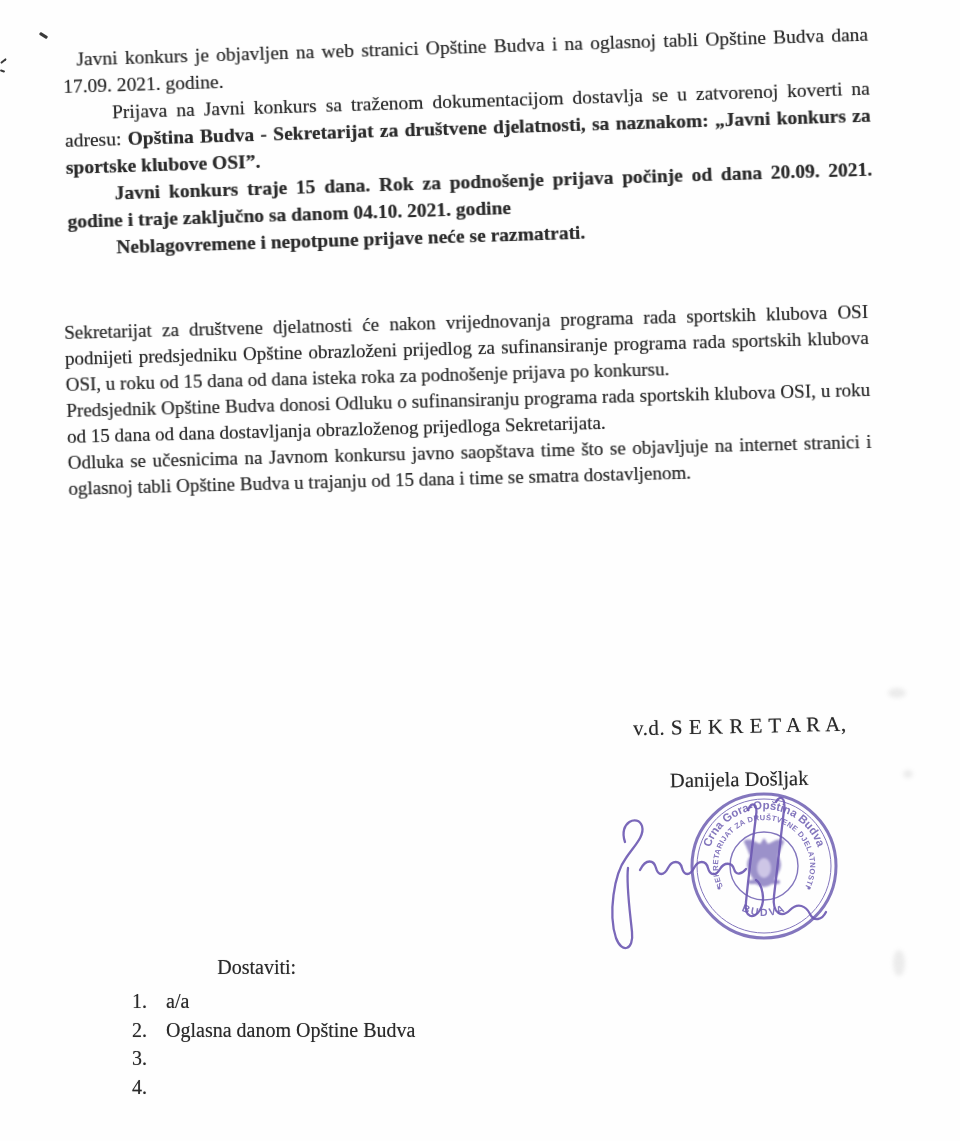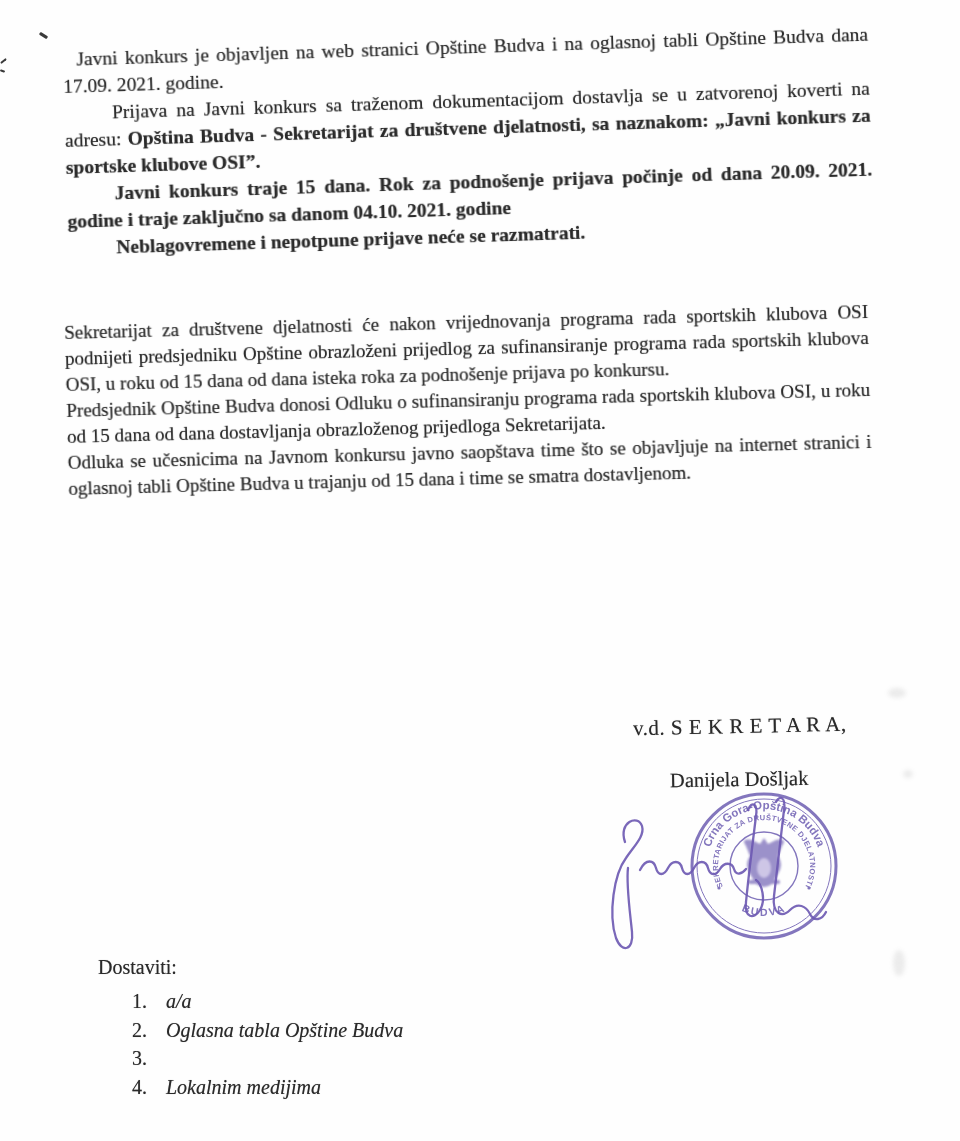--- a/index.html
+++ b/index.html
@@ -52,24 +52,24 @@
     width:300px;height:200px;
     filter:blur(.45px);
   }
   
   .dist-block{
     position:absolute;left:98px;top:956px;
     font-size:20px;
     text-shadow:0 0 .7px rgba(20,20,20,.5);
     filter:blur(.22px);
   }
-  .dist-heading{margin:0 0 8px 0;}
+  .dist-heading{margin:0 0 8px 0;text-align:center;}
   .dist-item{display:flex;margin-left:34px;line-height:28.5px;}
   .dist-num{width:22px;flex:0 0 22px;}
-  .dist-label{margin-left:12px;font-style:italic;}
+  .dist-label{margin-left:12px;}
   
   .speck{position:absolute;background:#3a3a3a;border-radius:1px;}
   .speck-a{left:39px;top:34px;width:9px;height:3px;transform:rotate(32deg);}
   .speck-b{left:0px;top:60px;width:7px;height:2px;transform:rotate(-40deg);}
   .speck-c{left:0px;top:70px;width:5px;height:2px;transform:rotate(20deg);}
   .smudge{position:absolute;background:#9a9a9a;border-radius:50%;opacity:.18;filter:blur(2px);}
   .smudge-a{left:888px;top:688px;width:18px;height:10px;}
   .smudge-b{left:903px;top:770px;width:10px;height:8px;}
   .smudge-c{left:893px;top:950px;width:12px;height:26px;}
 </style>
@@ -141,24 +141,23 @@
   </svg>
 
   <div class="dist-block">
     <p class="dist-heading">Dostaviti:</p>
     <div class="dist-item">
       <span class="dist-num">1.</span>
       <span class="dist-label">a/a</span>
     </div>
     <div class="dist-item">
       <span class="dist-num">2.</span>
-      <span class="dist-label">Oglasna tabla Opštine Budva</span>
+      <span class="dist-label">Oglasna danom Opštine Budva</span>
     </div>
     <div class="dist-item">
       <span class="dist-num">3.</span>
     </div>
     <div class="dist-item">
       <span class="dist-num">4.</span>
-      <span class="dist-label">Lokalnim medijima</span>
     </div>
   </div>
 
 </div>
 
 </body></html>

